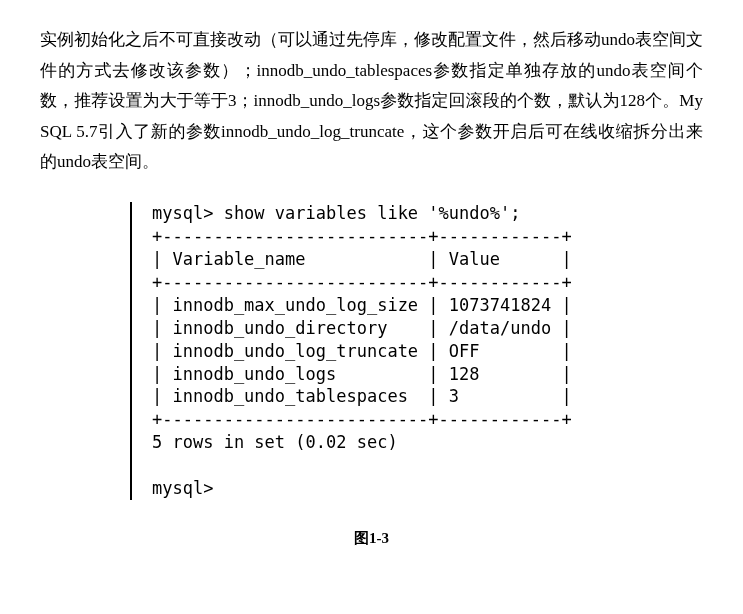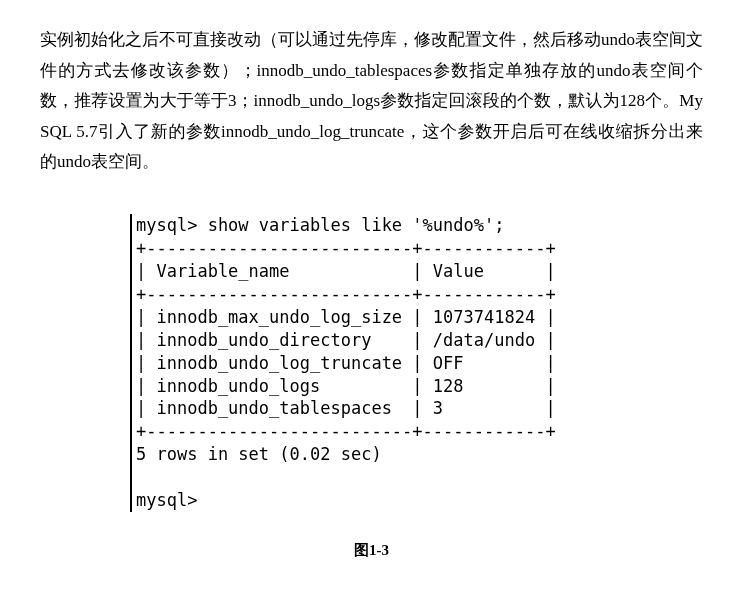--- a/index.html
+++ b/index.html
@@ -9,32 +9,32 @@
       font-size: 17px;
       line-height: 1.8;
       color: #000;
       background: #fff;
       width: 743px;
       box-sizing: border-box;
     }
     .paragraph {
       text-align: justify;
       text-justify: inter-character;
-      margin-bottom: 36px;
+      margin-bottom: 24px;
       word-break: break-all;
     }
     .terminal {
       margin: 20px 0 10px 90px;
       font-family: "DejaVu Sans Mono", "Courier New", monospace;
       font-size: 17px;
       line-height: 1.35;
       white-space: pre;
       color: #000;
       border-left: 2px solid #000;
-      padding-left: 4px;
+      padding-left: 20px;
     }
     .caption {
       text-align: center;
       font-family: "SimSun", "Songti SC", serif;
       font-size: 15px;
       font-weight: bold;
       margin-top: 25px;
     }
   </style>
 </head>

